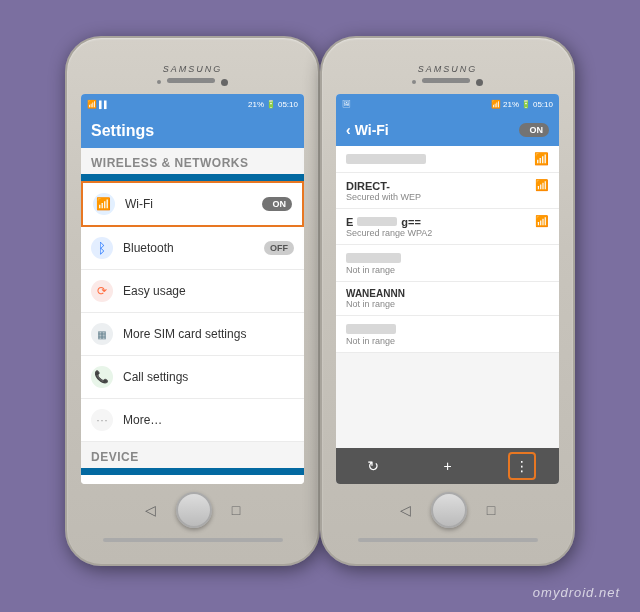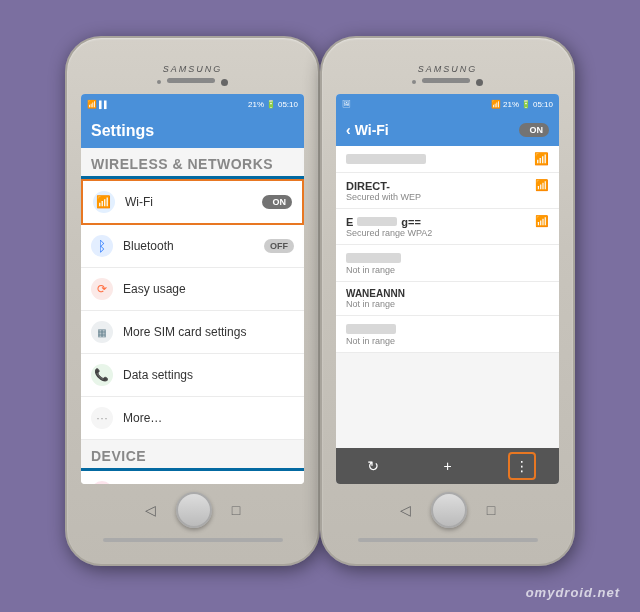--- a/index.html
+++ b/index.html
@@ -109,25 +109,25 @@
     
     .settings-header {
       background: #4a90d9;
       padding: 8px 10px;
       color: white;
       font-size: 16px;
       font-weight: bold;
     }
     .settings-section-label {
       padding: 8px 10px 4px;
-      font-size: 14px;
+      font-size: 12px;
       color: #888;
       font-weight: bold;
       letter-spacing: 0.5px;
-      border-bottom: 3px solid #0369a1;
+      border-bottom: 7px solid #0369a1;
     }
     .settings-item {
       display: flex;
       align-items: center;
       padding: 10px 10px;
       border-bottom: 1px solid #ebebeb;
       background: white;
       gap: 10px;
       position: relative;
     }
@@ -262,21 +262,21 @@
       border-radius: 4px;
     }
 
     .watermark {
       position: absolute;
       bottom: 12px;
       right: 20px;
       font-size: 13px;
       color: rgba(255,255,255,0.7);
       font-style: italic;
-      font-weight: bold;
+      font-weight: normal;
       letter-spacing: 1px;
     }
 
     .blurred-bar {
       height: 10px;
       background: #c8c8c8;
       border-radius: 2px;
       margin: 2px 0;
       opacity: 0.7;
     }
@@ -333,21 +333,21 @@
         <span class="settings-item-text">Easy usage</span>
       </div>
 
       <div class="settings-item">
         <div class="settings-item-icon" style="background:#eceff1; color:#607d8b; font-size:10px;">▦</div>
         <span class="settings-item-text">More SIM card settings</span>
       </div>
 
       <div class="settings-item">
         <div class="settings-item-icon" style="background:#e8f5e9; color:#4caf50;">📞</div>
-        <span class="settings-item-text">Data settings</span>
+        <span class="settings-item-text">Call settings</span>
       </div>
 
       <div class="settings-item">
         <div class="settings-item-icon" style="background:#f5f5f5; color:#9e9e9e;">···</div>
         <span class="settings-item-text">More…</span>
       </div>
 
       <div class="settings-section-label">DEVICE</div>
 
       <div class="settings-item">

